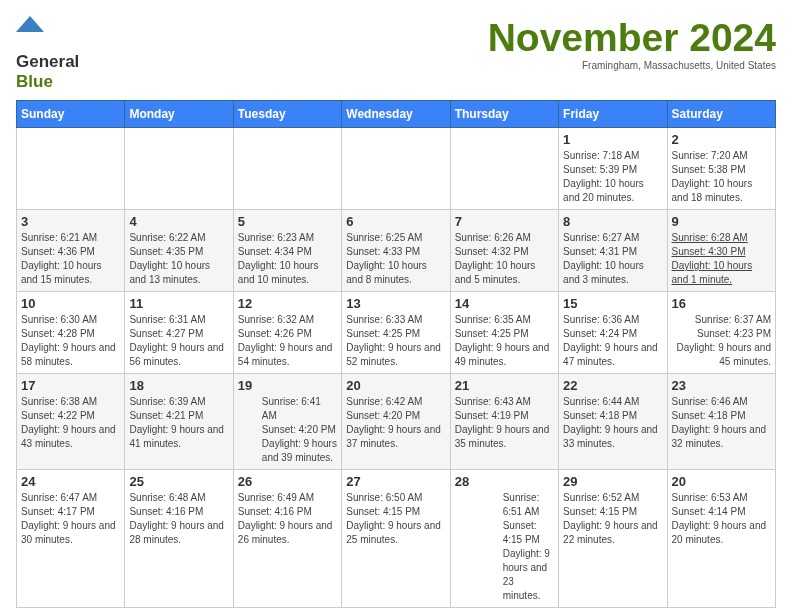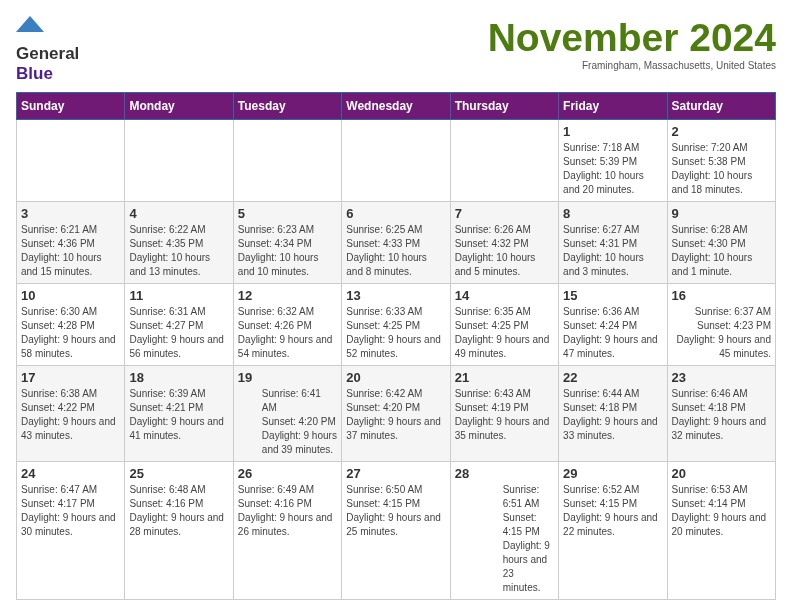--- a/index.html
+++ b/index.html
@@ -43,21 +43,21 @@
     .location {
       font-size: 10px;
       color: #555;
     }
     table {
       width: 100%;
       border-collapse: collapse;
       font-size: 11px;
     }
     thead th {
-      background-color: #701a75;
+      background-color: #3b82f6;
       color: #fff;
       padding: 6px 4px;
       text-align: left;
       font-size: 12px;
       font-weight: bold;
       border: 1px solid #2a6aa0;
     }
     td {
       border: 1px solid #ccc;
       vertical-align: top;
@@ -91,25 +91,25 @@
 </head>
 <body>
 
 <div class="header-section">
   <div class="logo">
     <div class="logo-row">
       <svg class="logo-icon" viewBox="0 0 28 16" xmlns="http://www.w3.org/2000/svg">
         <polygon points="14,0 28,16 0,16" fill="#3a7fc1"></polygon>
       </svg>
     </div>
-    <div class="logo-row" style="margin-top:12px;">
+    <div class="logo-row" style="margin-top:20px;">
       <span style="font-size:17px;font-weight:bold;color:#333;">General</span>
     </div>
     <div class="logo-row">
-      <span style="font-size:17px;font-weight:bold;color:#4c1d95;">Blue</span>
+      <span style="font-size:17px;font-weight:bold;color:#4d7c0f;">Blue</span>
     </div>
   </div>
   <div class="title-section">
     <div class="month-year">November 2024</div>
     <div class="location">Framingham, Massachusetts, United States</div>
   </div>
 </div>
 
 <table>
   <thead>
@@ -175,21 +175,21 @@
 Daylight: 10 hours and 5 minutes.</div>
         </td>
         <td>
           <span class="day-number">8</span>
           <div class="day-info" style="white-space: pre-line;">Sunrise: 6:27 AM
 Sunset: 4:31 PM
 Daylight: 10 hours and 3 minutes.</div>
         </td>
         <td>
           <span class="day-number">9</span>
-          <div class="day-info" style="white-space: pre-line;">Sunrise: 6:28 AM
+          <div class="day-info" style="white-space: pre-line; text-decoration: underline;">Sunrise: 6:28 AM
 Sunset: 4:30 PM
 Daylight: 10 hours and 1 minute.</div>
         </td>
       </tr>
       <tr>
         <td>
           <span class="day-number">10</span>
           <div class="day-info" style="white-space: pre-line;">Sunrise: 6:30 AM
 Sunset: 4:28 PM
 Daylight: 9 hours and 58 minutes.</div>

